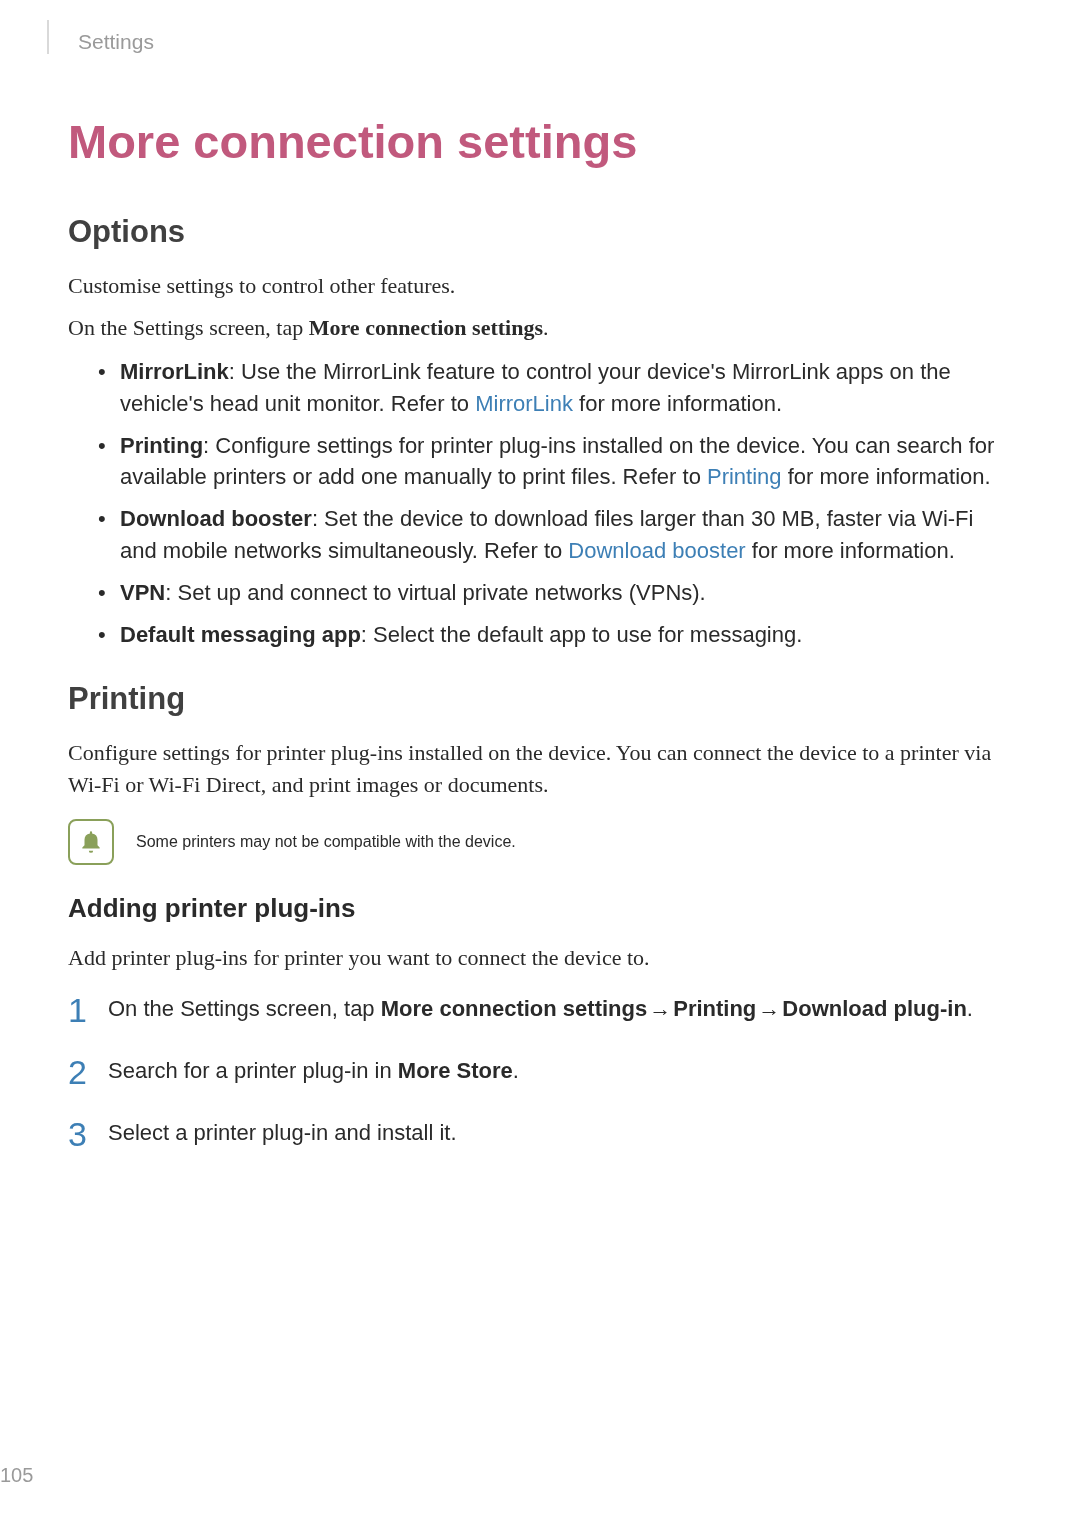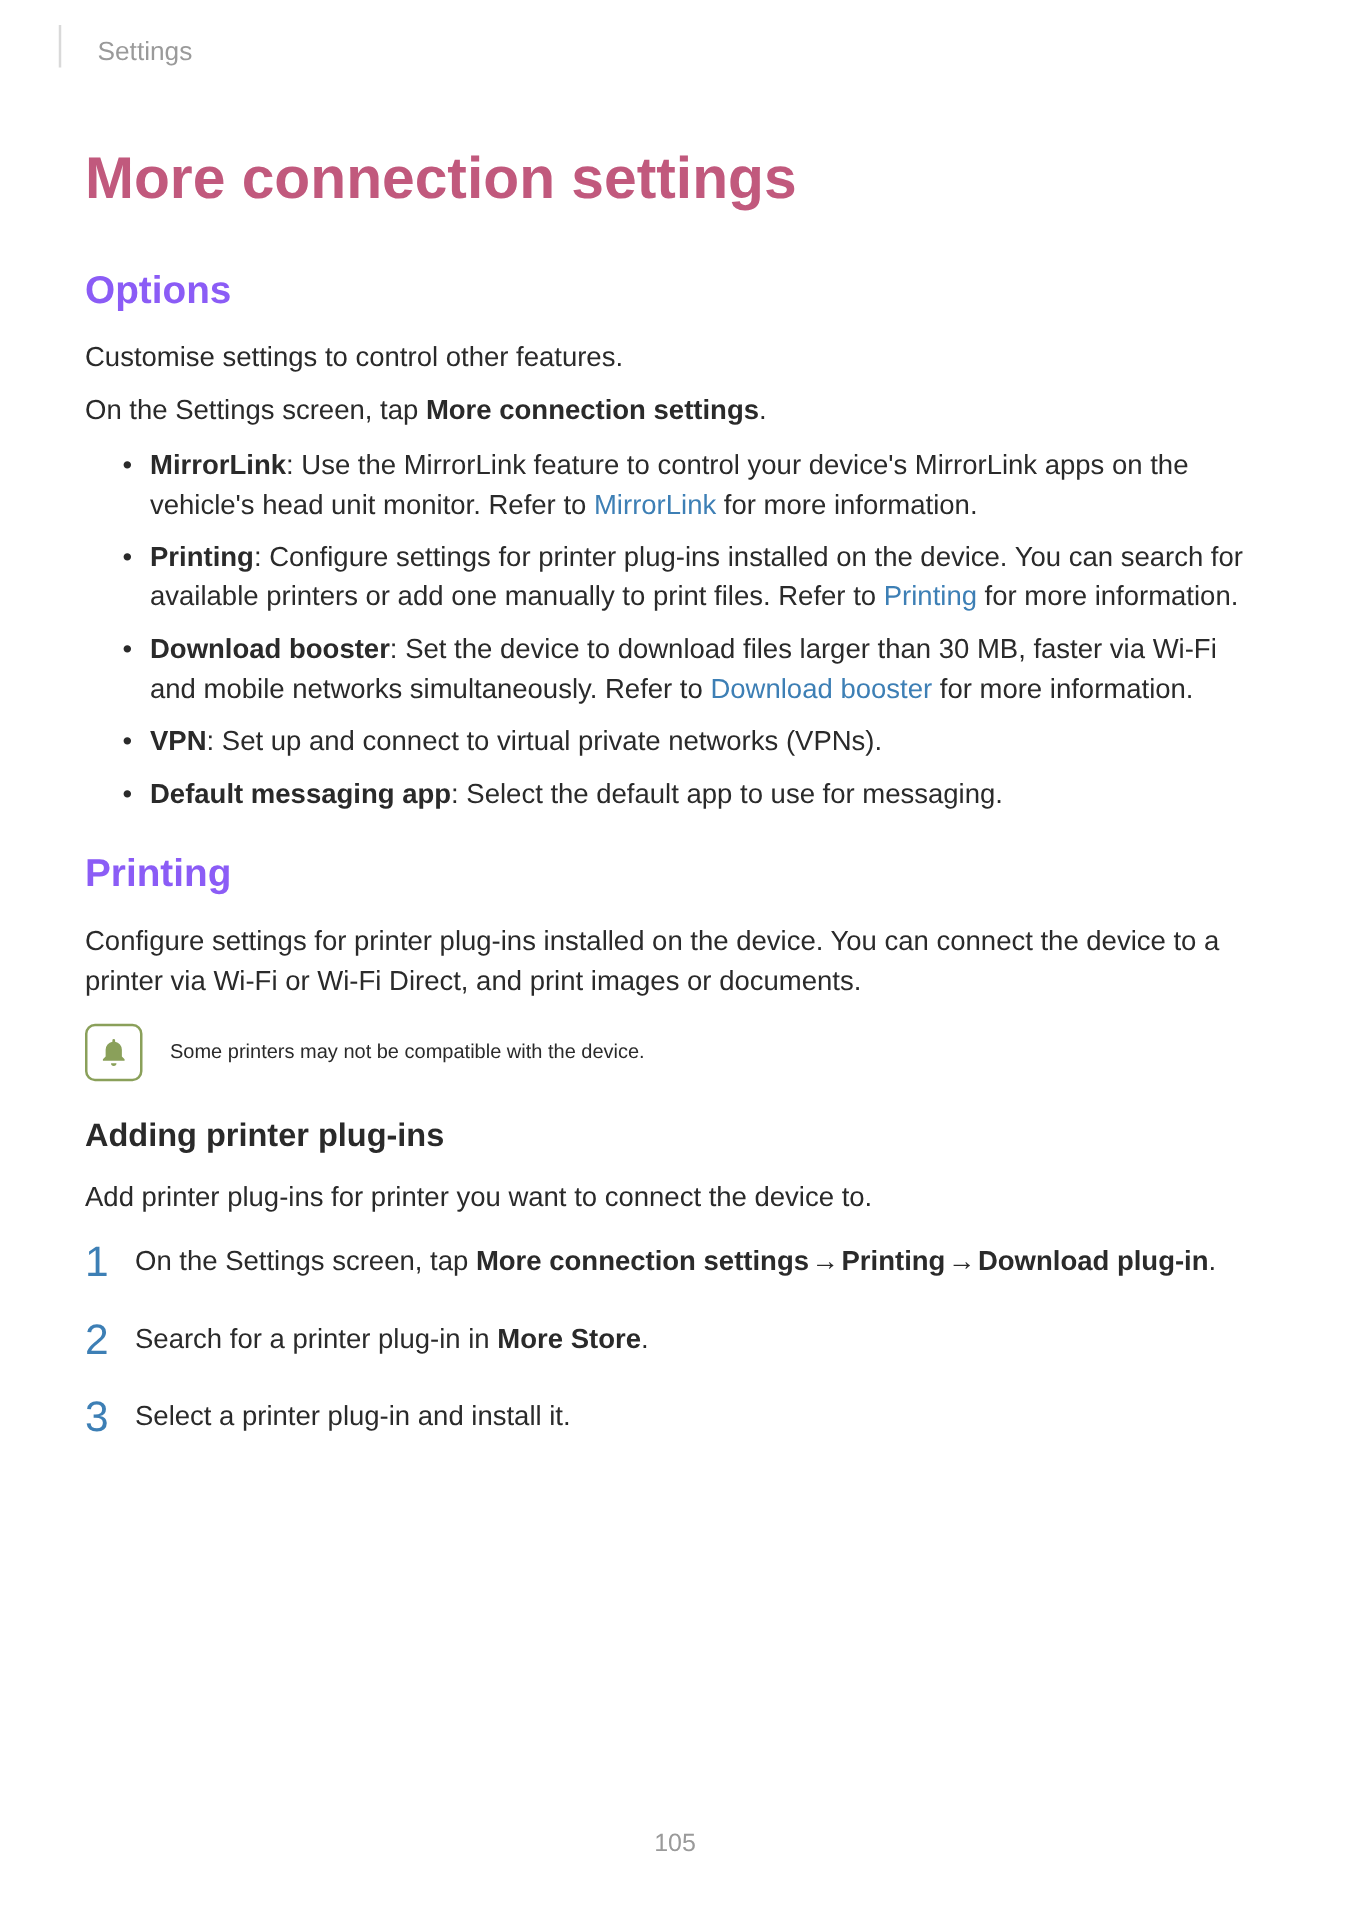--- a/index.html
+++ b/index.html
@@ -31,35 +31,36 @@
     padding-left: 10px;
     margin-bottom: 60px;
   }
   h1.title {
     color: #c1597d;
     font-weight: bold;
     font-size: 47px;
     margin: 0 0 45px 0;
   }
   h2.section {
-    color: #8b5cf6;
+    color: #404040;
     font-weight: bold;
     font-size: 31px;
     margin: 0 0 20px 0;
   }
   h3.subsection {
     color: #2a2a2a;
     font-weight: bold;
     font-size: 26px;
     margin: 28px 0 18px 0;
   }
   p.body {
     font-size: 22px;
     line-height: 1.45;
     margin: 0 0 10px 0;
+    font-family: Liberation Serif, serif;
   }
   ul.bullets {
     list-style: none;
     padding: 0 0 0 30px;
     margin: 12px 0 30px 0;
   }
   ul.bullets li {
     position: relative;
     font-size: 22px;
     line-height: 1.45;
@@ -128,21 +129,21 @@
   }
   .arrow {
     display: inline-block;
     margin: 0 2px;
   }
   .page-number {
     position: absolute;
     bottom: 40px;
     left: 0;
     width: 1080px;
-    text-align: center;
+    text-align: left;
     color: #9a9a9a;
     font-size: 20px;
   }
 </style>
 </head>
 <body>
 
 <div class="page">
   <div class="header-line"></div>
   <div class="header">Settings</div>

